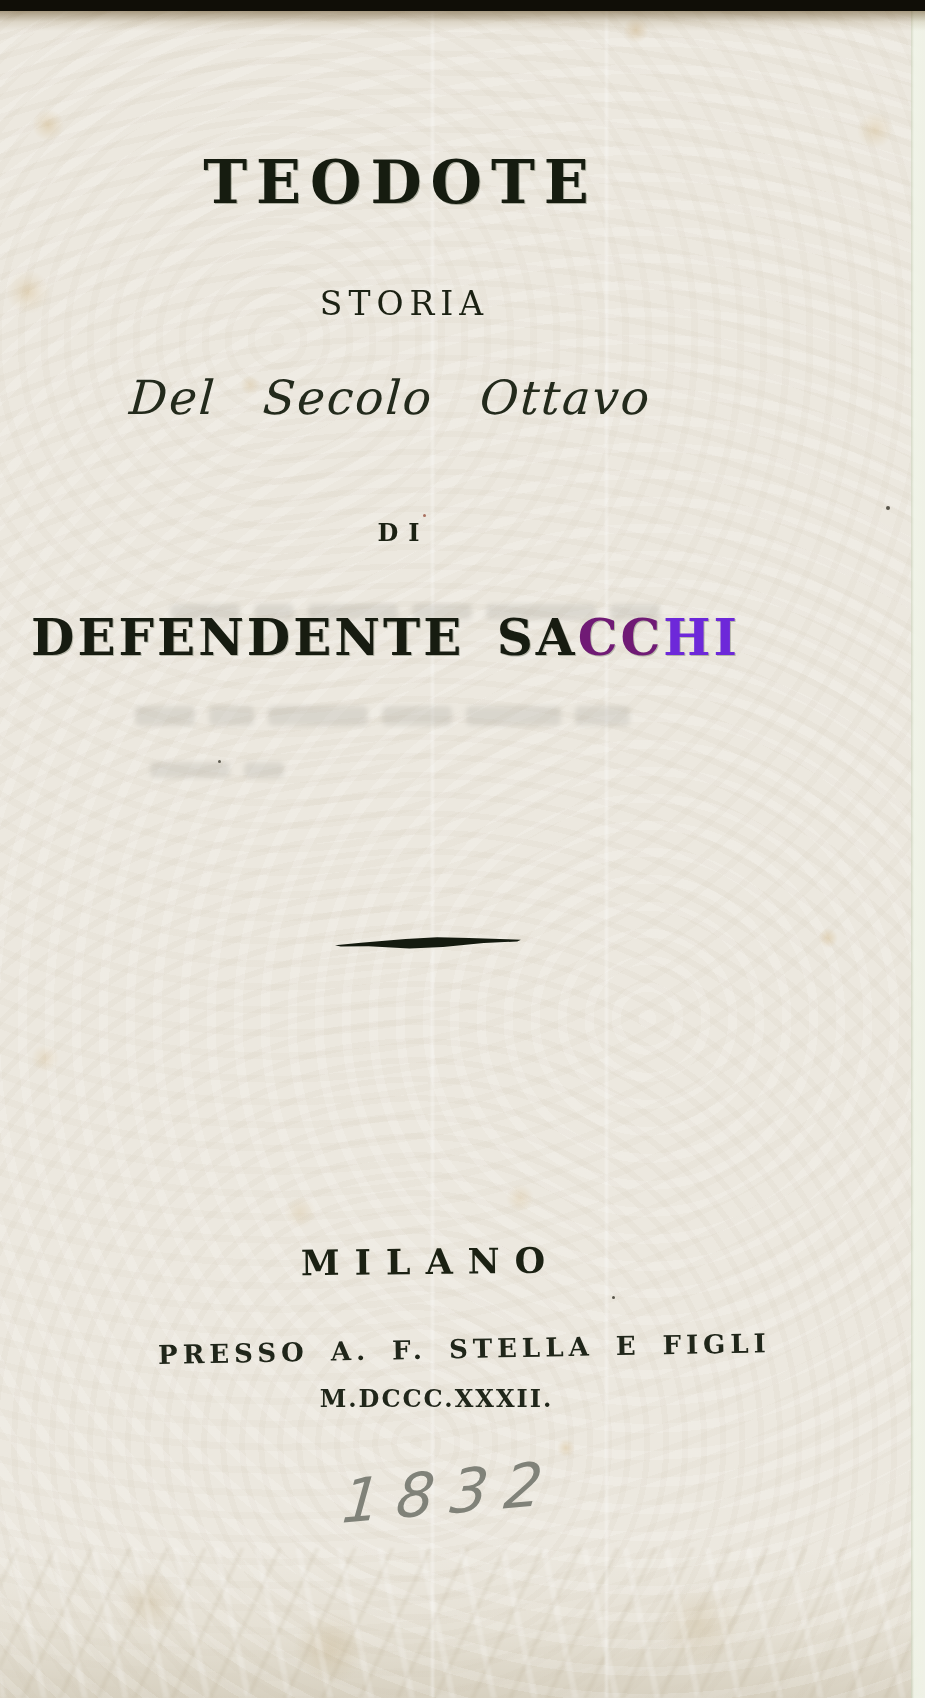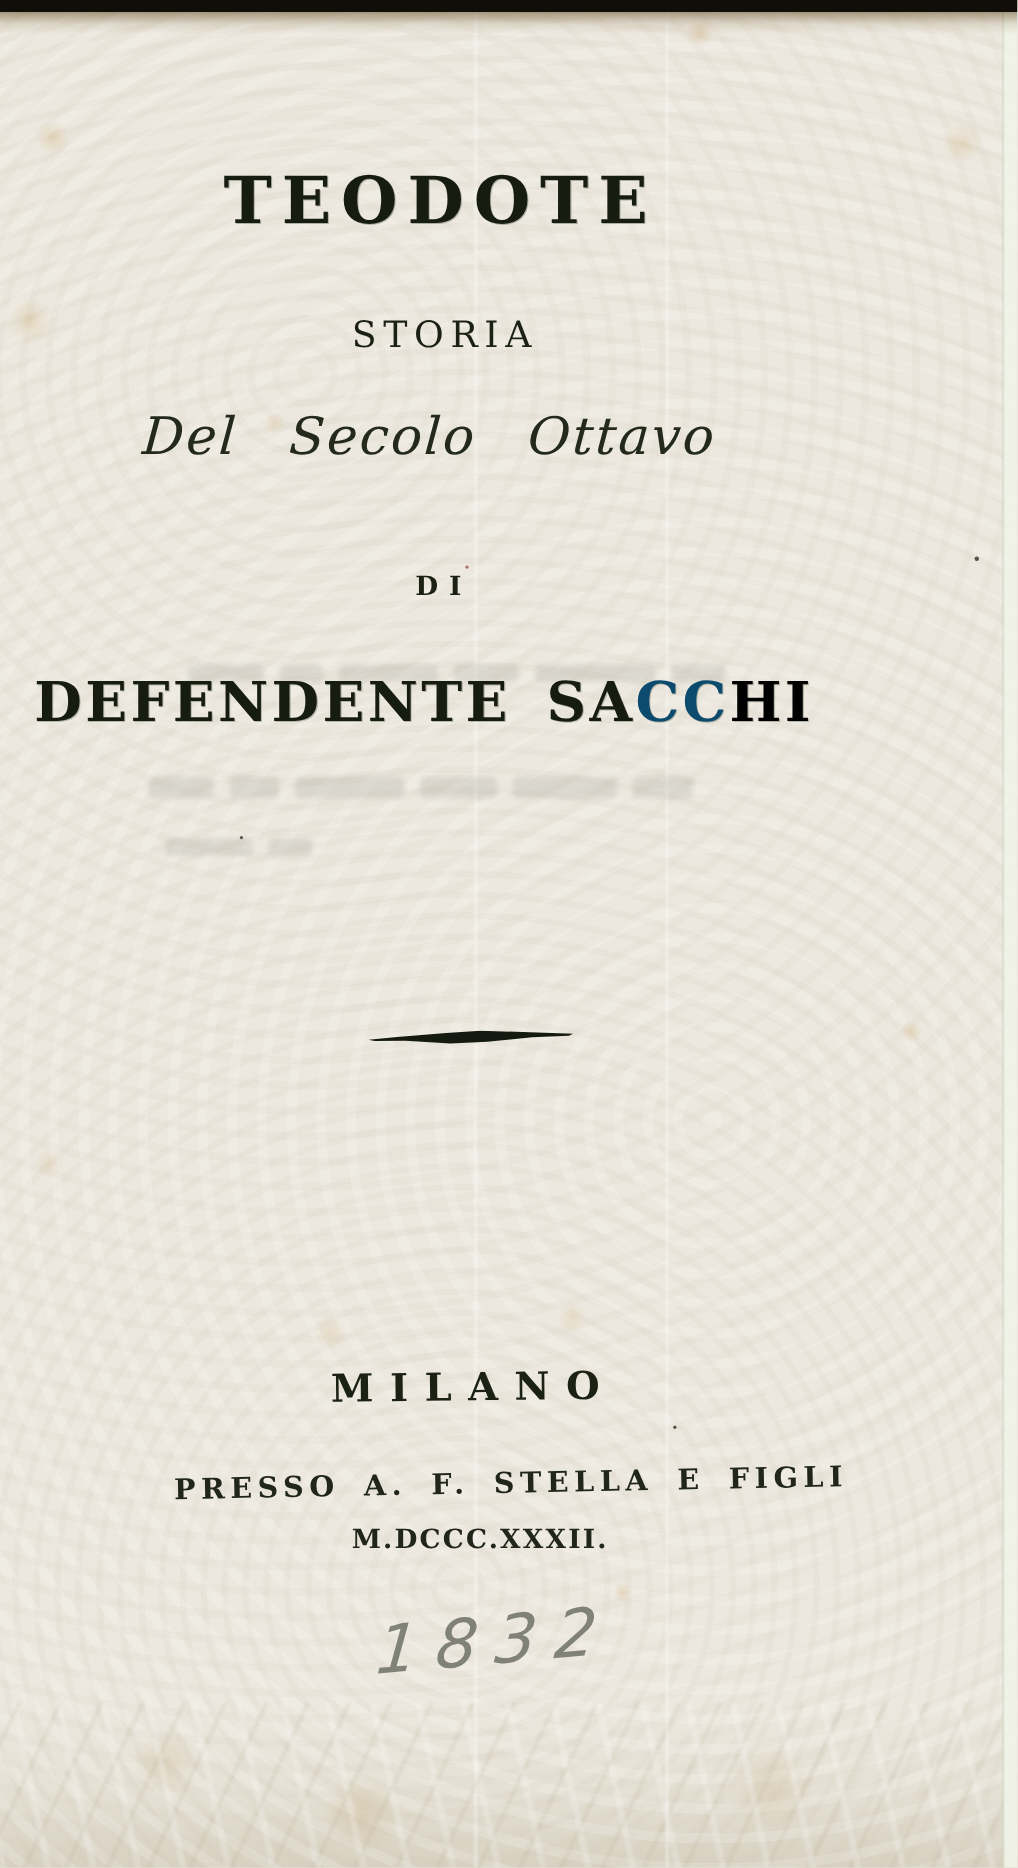--- a/index.html
+++ b/index.html
@@ -88,22 +88,22 @@
   .di-line {
     top: 521px; margin-left: -59px;
     font-size: 24px; letter-spacing: 10px; font-weight: bold;
   }
   .author {
     top: 613px; margin-left: -77px;
     font-size: 50px; font-weight: bold; letter-spacing: 3px; word-spacing: 12px;
     color: #171c11;
     text-shadow: 1px 1px 0 rgba(60,70,45,0.30);
   }
-  .author .seg-blue  { color: #0c4a6e; }
-  .author .seg-green { color: #000000; }
+  .author .seg-blue  { color: #701a75; }
+  .author .seg-green { color: #6d28d9; }
   .city {
     top: 1244px; margin-left: -32px;
     font-size: 35px; letter-spacing: 15px; font-weight: bold;
     transform: rotate(-0.6deg);
   }
   .publisher {
     top: 1336px; margin-left: 2px;
     font-size: 26px; letter-spacing: 5px; word-spacing: 8px; font-weight: bold;
     transform: rotate(-1.1deg);
     color: #20261a;

